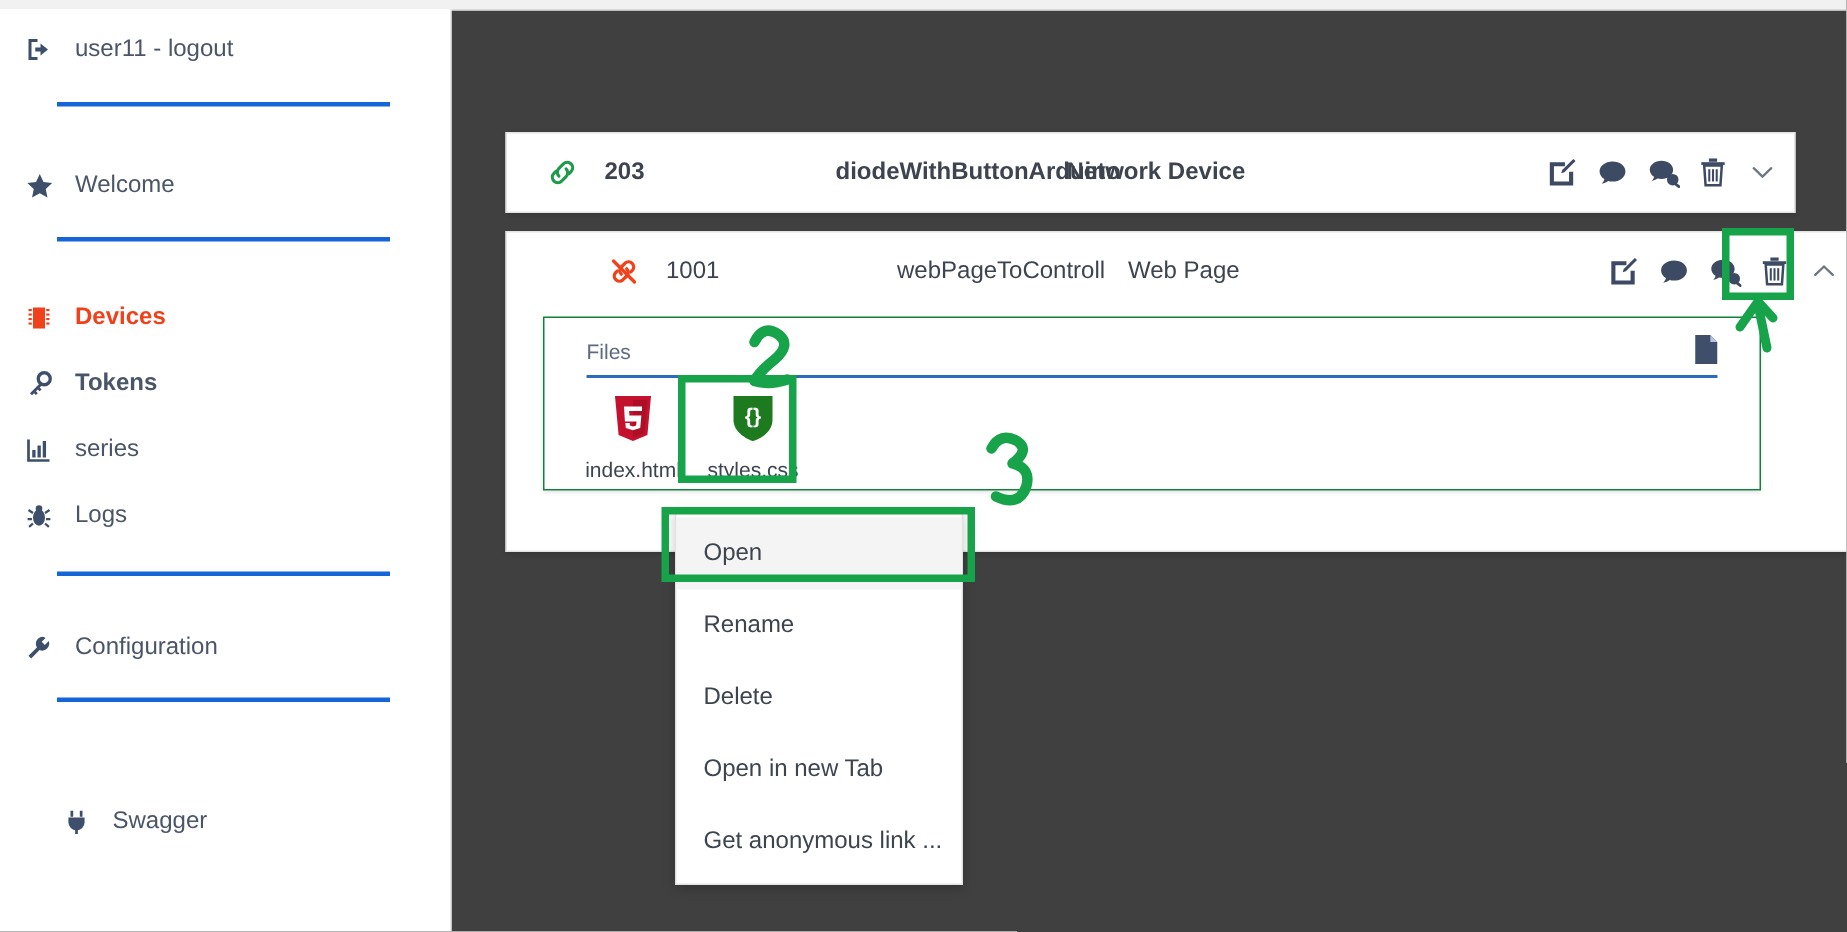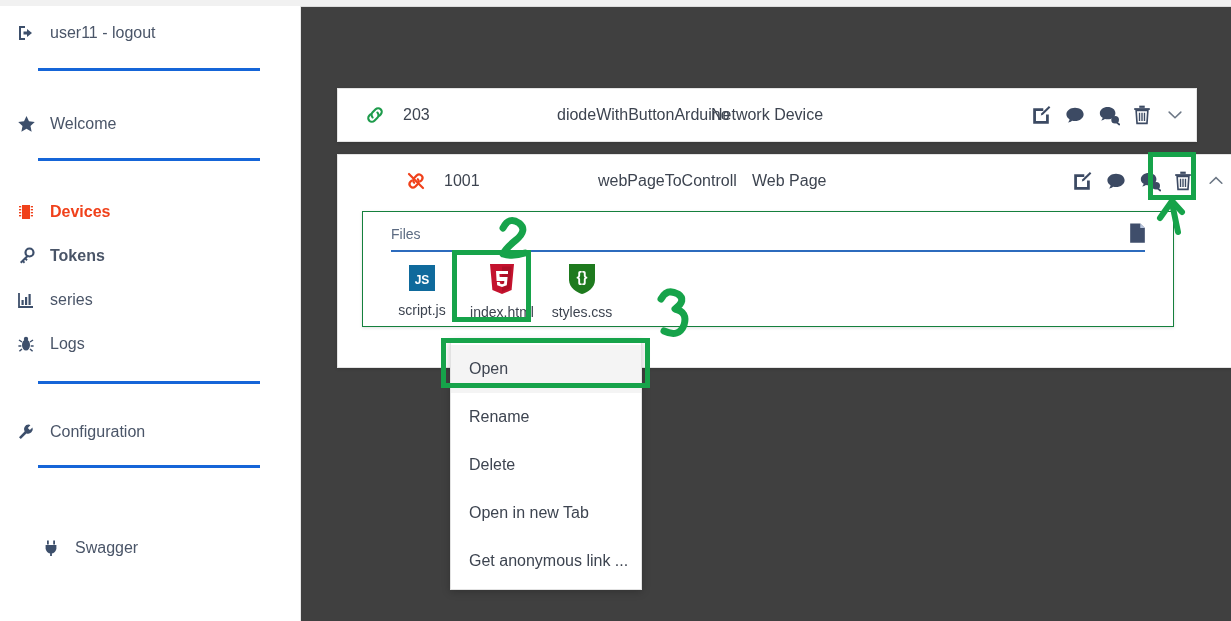--- a/index.html
+++ b/index.html
@@ -99,21 +99,21 @@
 
   
   .card {
     position: absolute;
     left: 37px;
     width: 858px;
     background: #ffffff;
     border: 1px solid #e4e4e4;
     box-shadow: 0 1px 3px rgba(0,0,0,.14);
   }
-  #card1 { top: 82px; height: 52px; }
+  #card1 { top: 82px; height: 52px; font-weight: bold; }
   #card2 { top: 148px; height: 212px; padding-left: 41px; }
 
   .dev-row {
     position: relative;
     height: 52px;
   }
   .dev-icon {
     position: absolute;
     left: 25px; top: 50%;
     transform: translateY(-50%);
@@ -479,29 +479,20 @@
         <span class="files-doc-icon">
           <svg width="19" height="22" viewBox="0 0 20 24">
             <path d="M2 1.5h11l5 5v16H2z" fill="#3f4e6b"></path>
             <path d="M13 1.5l5 5h-5z" fill="#b9c6de"></path>
           </svg>
         </span>
 
         <div class="files-underline"></div>
 
         <div class="file-list">
-          <div class="file-item">
-            <span>
-              <svg width="32" height="32" viewBox="0 0 32 32">
-                <rect x="3" y="3" width="26" height="26" fill="#0f6a9c"></rect>
-                <text x="16" y="22" font-family="Liberation Sans, sans-serif" font-size="12" font-weight="bold" fill="#ffffff" text-anchor="middle">JS</text>
-              </svg>
-            </span>
-            <span class="fname">script.js</span>
-          </div>
 
           <div class="file-item">
             <span>
               <svg width="32" height="34" viewBox="0 0 32 34">
                 <path d="M4 2h24l-2.4 26L16 32 6.4 28z" fill="#c4122e"></path>
                 <path d="M16 4.6v25.2l7.6-3.2L25.6 4.6z" fill="#ad0f27"></path>
                 <path d="M10 9h12v3h-8.6l.25 3H21.6l-.8 8.3-4.8 1.6-4.8-1.6-.3-3.3h2.9l.15 1.6 2.05.7 2.1-.7.25-2.6H10.6z" fill="#ffffff"></path>
               </svg>
             </span>
             <span class="fname">index.html</span>

